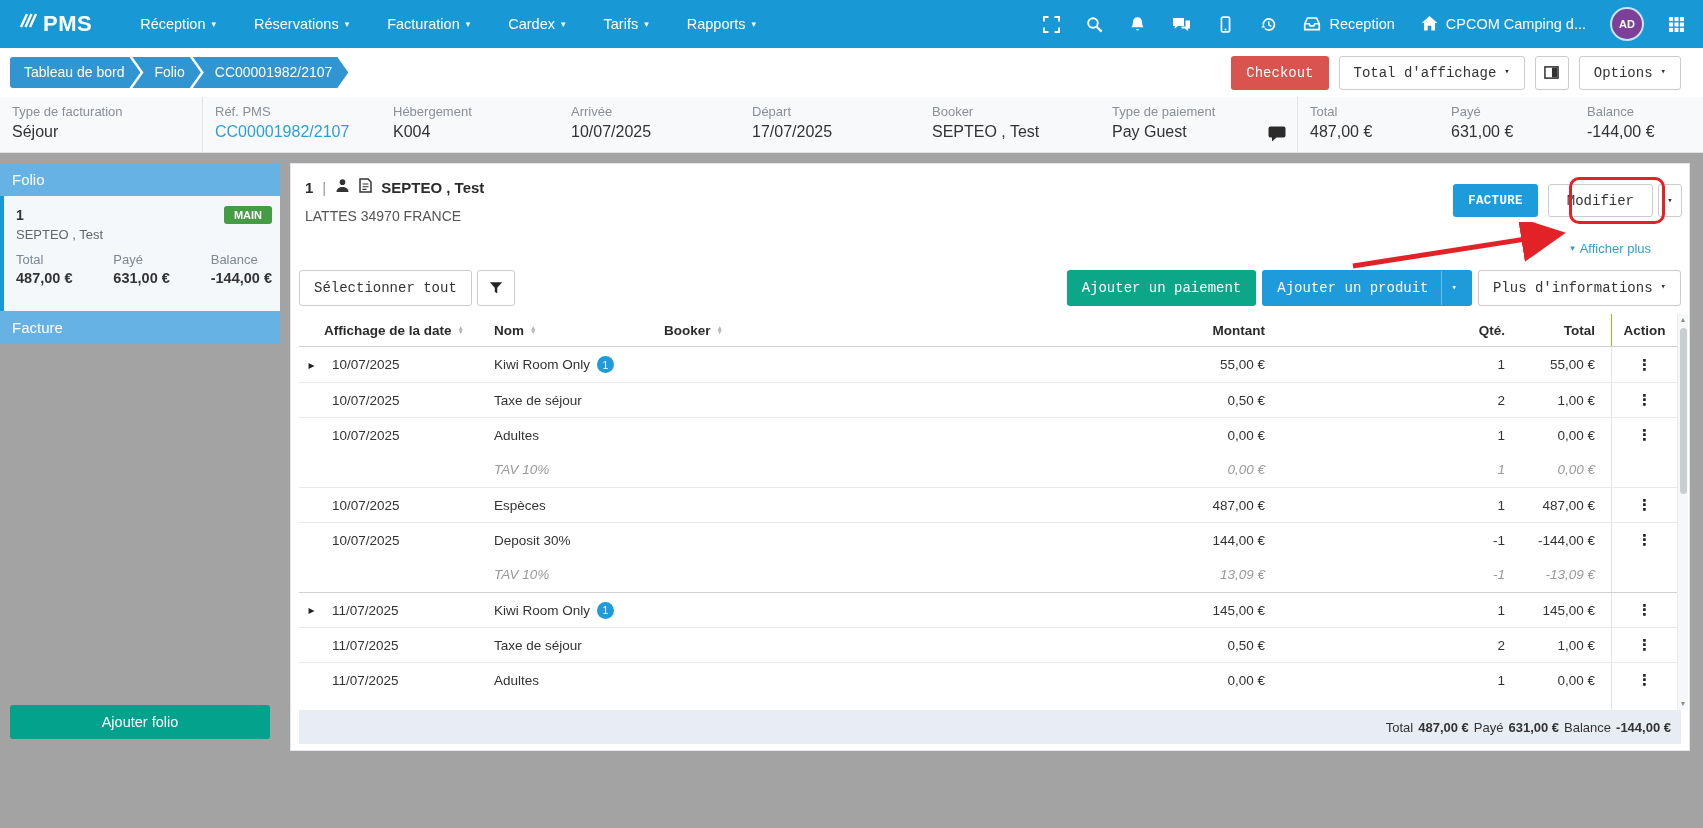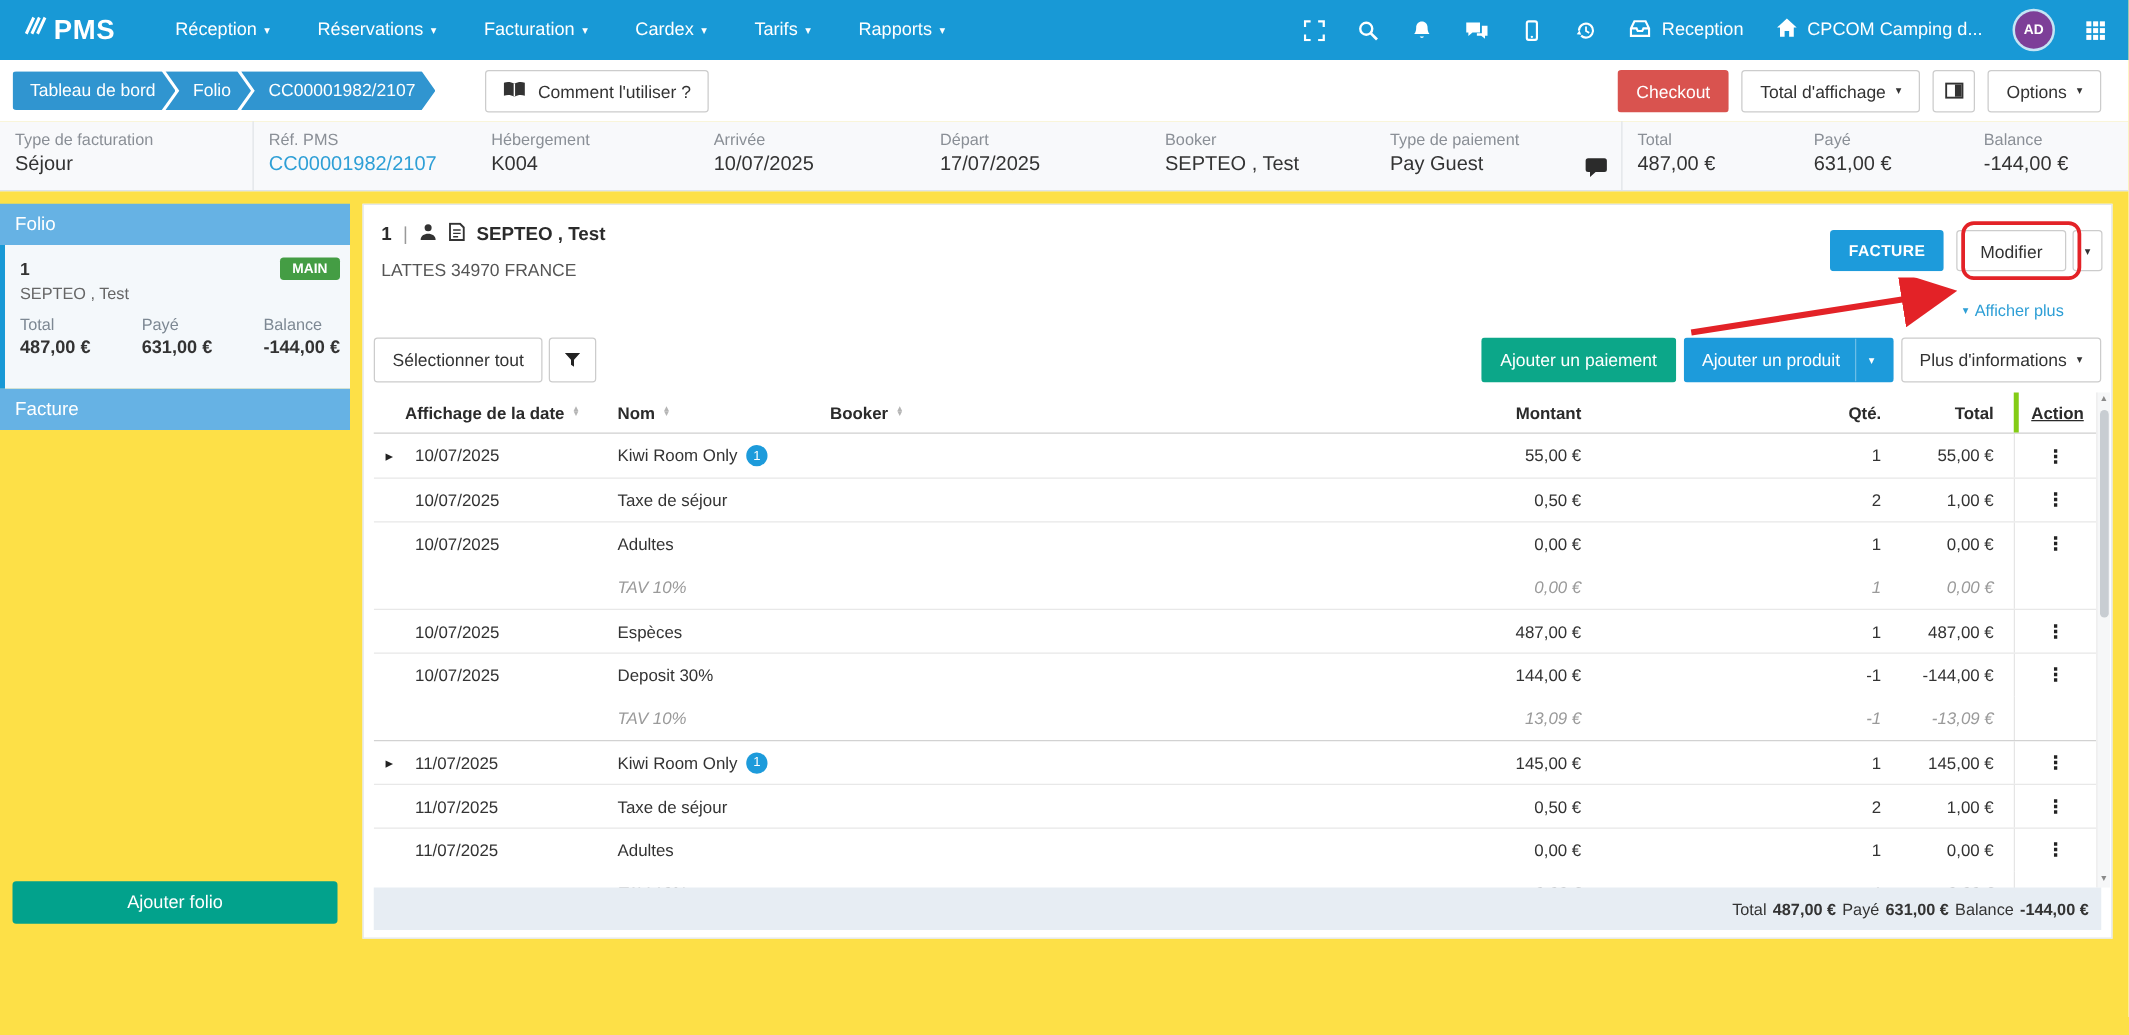--- a/index.html
+++ b/index.html
@@ -1,17 +1,17 @@
 <!DOCTYPE html>
 <html><head>
 <meta charset="utf-8">
 <style>
   * { margin:0; padding:0; box-sizing:border-box; }
   body { font-family:"Liberation Sans","DejaVu Sans",sans-serif; }
-  .page { position:relative; width:1703px; height:828px; background:#fde047; overflow:hidden; color:#333; }
+  .page { position:relative; width:1703px; height:828px; background:#a3a3a3; overflow:hidden; color:#333; }
 
   
   .topbar { position:absolute; top:0; left:0; width:1703px; height:48px; background:#1899d6; display:flex; align-items:center; padding:0 18px; }
   .logo { display:flex; align-items:center; gap:3px; color:#fff; font-size:22px; font-weight:bold; letter-spacing:.5px; }
   .nav-items { display:flex; margin-left:48px; gap:38px; }
   .nav-item { color:#fff; font-size:14.5px; display:flex; align-items:center; gap:6px; cursor:pointer; white-space:nowrap; }
   .caret { font-size:9px; line-height:1; }
   .nav-right { margin-left:auto; display:flex; align-items:center; gap:26px; }
   .nav-ico { display:flex; align-items:center; cursor:pointer; }
   .nav-label { display:flex; align-items:center; gap:8px; color:#fff; font-size:14.5px; cursor:pointer; white-space:nowrap; }
@@ -20,21 +20,21 @@
   
   .row2 { position:absolute; top:48px; left:0; width:1703px; height:49px; background:#fff; display:flex; align-items:center; padding:0 22px 0 10px; }
   .crumbs { display:flex; align-items:flex-start; }
   .crumb { position:relative; background:#3095d0; color:#fff; font-size:14px; line-height:31px; height:31px; padding:0 16px 0 22px; white-space:nowrap; cursor:pointer;
            clip-path:polygon(0 0, calc(100% - 11px) 0, 100% 50%, calc(100% - 11px) 100%, 0 100%, 11px 50%); }
   .crumb + .crumb { margin-left:-8px; }
   .crumb:first-child { clip-path:polygon(0 0, calc(100% - 11px) 0, 100% 50%, calc(100% - 11px) 100%, 0 100%); padding-left:14px; border-radius:3px 0 0 3px; }
   .help-btn { margin-left:40px; height:34px; background:#fff; border:1px solid #ccc; border-radius:3px; font-size:14px; color:#333; display:flex; align-items:center; gap:9px; padding:0 13px; cursor:pointer; }
   .flag-badge { position:absolute; left:752px; top:56px; width:63px; height:37px; background:#eab566; border-radius:6px; color:#fff; font-weight:bold; font-size:15px; display:flex; align-items:center; justify-content:center; letter-spacing:2px; cursor:pointer; }
   .row2-right { margin-left:auto; display:flex; align-items:center; gap:10px; }
-  .btn { height:34px; border-radius:3px; font-size:14px; display:inline-flex; align-items:center; gap:8px; padding:0 14px; cursor:pointer; border:1px solid transparent; white-space:nowrap; font-family:Liberation Sans, sans-serif; }
+  .btn { height:34px; border-radius:3px; font-size:14px; display:inline-flex; align-items:center; gap:8px; padding:0 14px; cursor:pointer; border:1px solid transparent; white-space:nowrap; font-family:Liberation Mono, monospace; }
   .btn-red { background:#d9534f; color:#fff; }
   .btn-white { background:#fff; border-color:#ccc; color:#333; }
   .btn-ico { width:34px; justify-content:center; padding:0; }
 
   
   .info-row { position:absolute; top:97px; left:0; width:1703px; height:56px; background:#f8f9fb; border-bottom:1px solid #dfe3e6; display:flex; }
   .info-col { padding:7px 0 0 12px; }
   .info-label { font-size:13px; color:#8a8f96; }
   .info-value { font-size:16px; color:#333; margin-top:4px; white-space:nowrap; }
   .info-link { color:#2e9fd6; cursor:pointer; }
@@ -88,21 +88,21 @@
   .trow:first-child { border-top:none; }
   .trow.group { border-top-color:#d2d2d2; }
   .trow.sub { border-top:none; }
   .trow.sub .c-name, .trow.sub .c-montant, .trow.sub .c-qte, .trow.sub .c-total { font-style:italic; color:#9a9a9a; }
   .c-expand { text-align:center; font-size:12px; color:#222; cursor:pointer; }
   .c-date { padding-left:8px; }
   .c-name { display:flex; align-items:center; gap:7px; }
   .name-badge { width:17px; height:17px; border-radius:50%; background:#1d9bdb; color:#fff; font-size:10.5px; display:flex; align-items:center; justify-content:center; font-style:normal; }
   .c-montant, .c-qte, .c-total { text-align:right; padding-right:16px; }
   .c-action { text-align:center; border-left:1px solid #e5e5e5; align-self:stretch; display:flex; align-items:center; justify-content:center; }
-  .thead .c-action { border-left:4px solid #84cc16;text-decoration:underline; }
+  .thead .c-action { border-left:1px solid #84cc16; }
   .dots { font-size:15px; font-weight:bold; color:#222; cursor:pointer; letter-spacing:0; }
 
   .vscroll { position:absolute; right:1px; top:150px; bottom:40px; width:11px; background:#f6f7f8; border-left:1px solid #ececec; }
   .vs-arrow { position:absolute; left:0; width:10px; height:12px; font-size:7px; color:#8a8a8a; text-align:center; line-height:12px; cursor:pointer; }
   .vs-up { top:0; } .vs-down { bottom:0; }
   .vs-thumb { position:absolute; left:2px; top:14px; width:7px; height:42%; background:#c8cdd2; border-radius:5px; cursor:pointer; }
 
   .card-footer { position:absolute; left:8px; right:8px; bottom:6px; height:34px; background:#e7edf3; font-size:13px; color:#333; display:flex; align-items:center; justify-content:flex-end; padding-right:10px; gap:5px; }
   .card-footer b { font-weight:bold; }
 </style>
@@ -211,27 +211,20 @@
         </span>
     </div>
   </nav>
 
   <div class="row2">
     <div class="crumbs">
       <span class="crumb">Tableau de bord</span>
       <span class="crumb">Folio</span>
       <span class="crumb">CC00001982/2107</span>
     </div>
-    <button class="help-btn">
-      <span><svg width="19" height="13" viewBox="0 0 20 14">
-            <path d="M1 1.2c3-.9 6-.8 9 .9 3-1.7 6-1.8 9-.9v11.2c-3-.9-6-.8-9 .9-3-1.7-6-1.8-9-.9z" fill="#333"></path>
-            <path d="M10 2.1v11" stroke="#fff" stroke-width="1.2"></path>
-          </svg></span>
-      <span>Comment l'utiliser ?</span>
-    </button>
     <div class="flag-badge">F R</div>
     <div class="row2-right">
       <button class="btn btn-red">Checkout</button>
       <button class="btn btn-white">
           <span>Total d'affichage</span>
           <span class="caret">▾</span>
         </button>
       <button class="btn btn-white btn-ico">
           <svg width="15" height="15" viewBox="0 0 16 16">
             <rect x="1" y="2" width="14" height="12" fill="none" stroke="#333" stroke-width="1.6"></rect>

